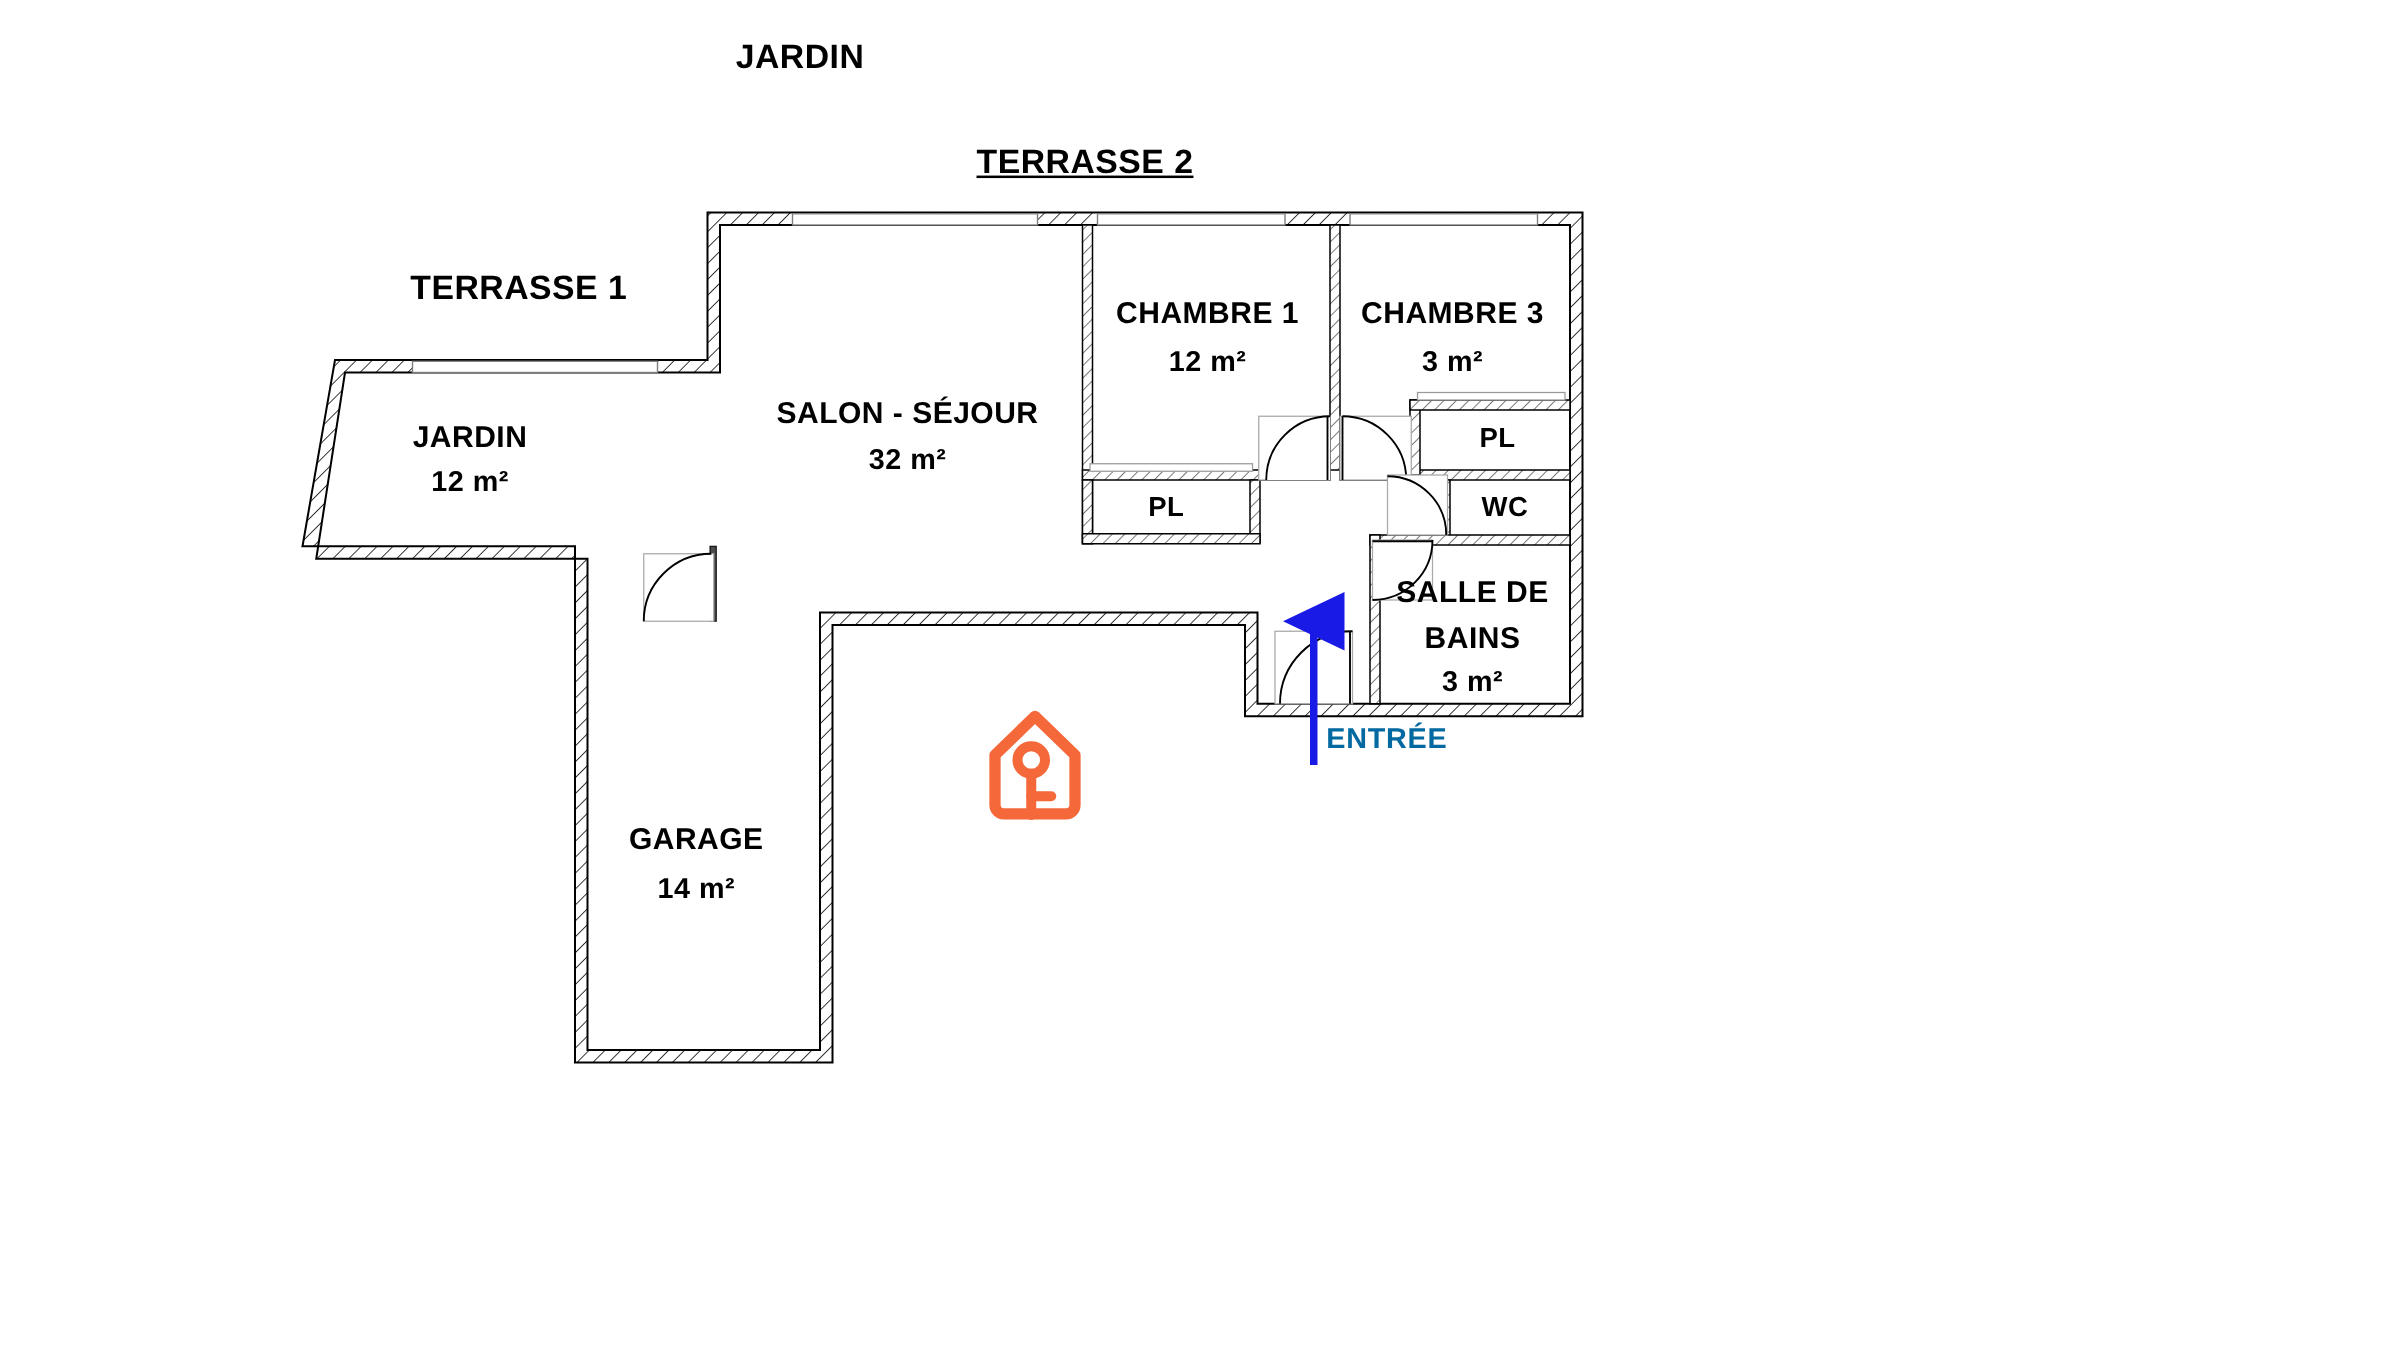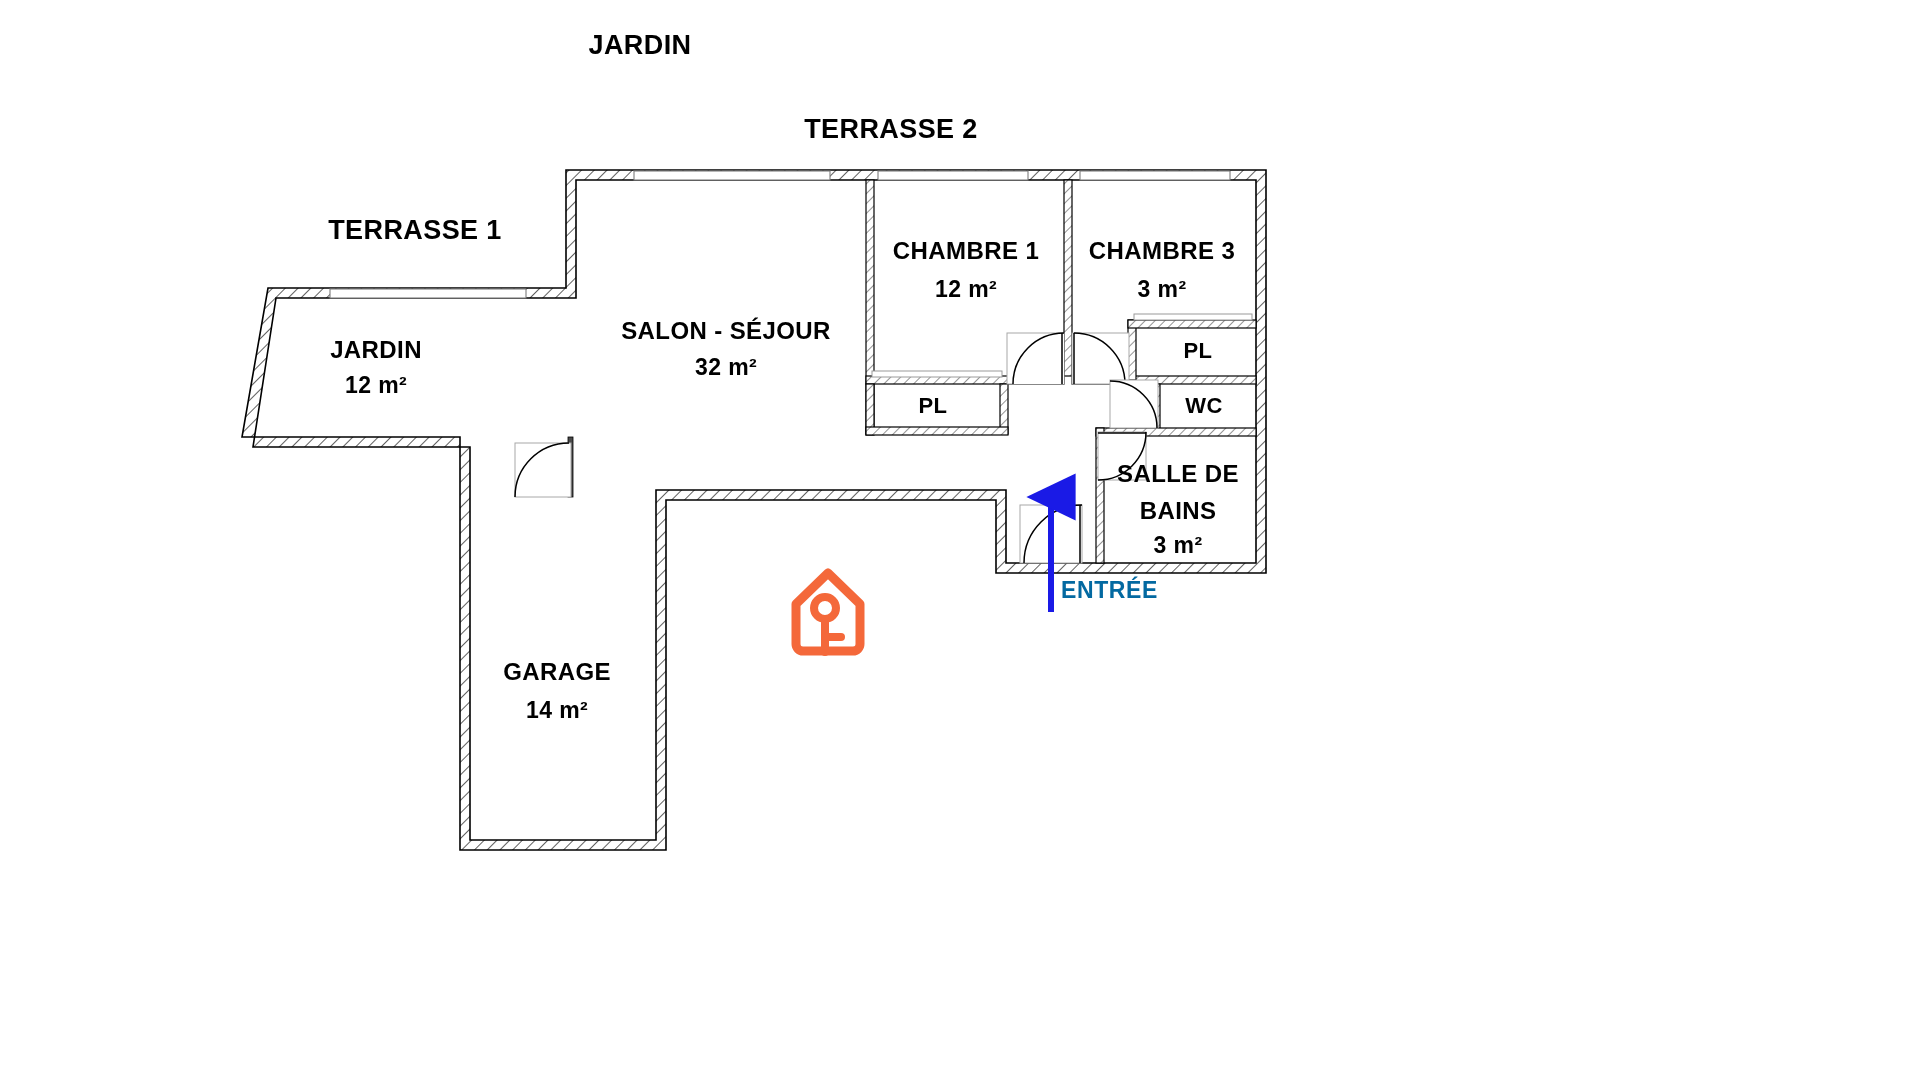--- a/index.html
+++ b/index.html
@@ -128,21 +128,21 @@
 
       <circle cx="34" cy="42" r="11" stroke-width="8"></circle>
 
       <line x1="34" y1="53" x2="34" y2="86" stroke-width="8"></line>
 
       <line x1="34" y1="71" x2="50" y2="71" stroke-width="8"></line>
     </g>
   </svg>
 
   <div class="lbl big" style="left:640px;top:46px;">JARDIN</div>
-  <div class="lbl big" style="left:891px;top:130px;">TERRASSE 2</div>
+  <div class="lbl big" style="left:868px;top:130px;text-decoration:underline;">TERRASSE 2</div>
   <div class="lbl big" style="left:415px;top:231px;">TERRASSE 1</div>
 
   <div class="lbl room" style="left:376px;top:350px;">JARDIN</div>
   <div class="lbl area" style="left:376px;top:386px;">12 m²</div>
 
   <div class="lbl room" style="left:726px;top:331px;">SALON  - SÉJOUR</div>
   <div class="lbl area" style="left:726px;top:368px;">32 m²</div>
 
   <div class="lbl room" style="left:966px;top:251px;">CHAMBRE 1</div>
   <div class="lbl area" style="left:966px;top:290px;">12 m²</div>

